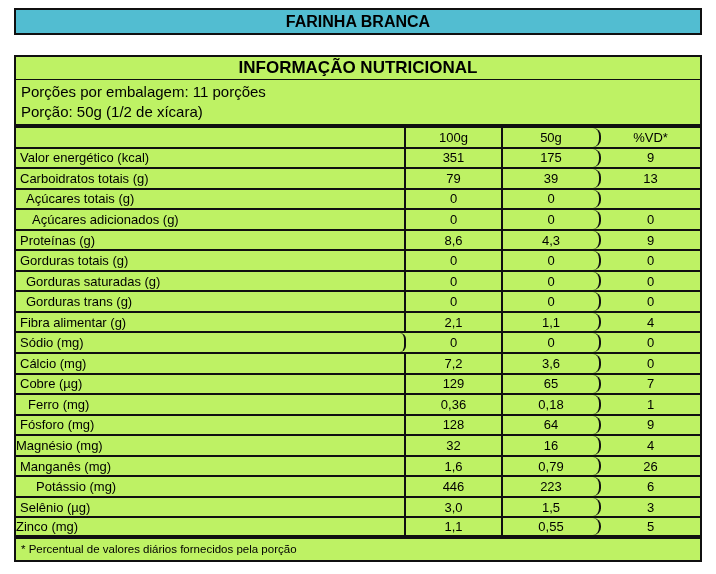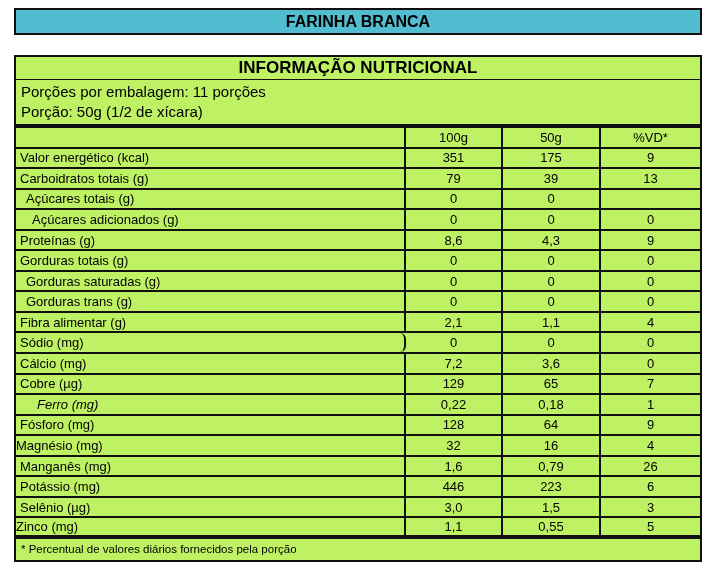--- a/index.html
+++ b/index.html
@@ -83,21 +83,21 @@
   .label-cell {
     width: 390px;
     border-right: 2px solid #101010;
     padding-left: 4px;
   }
   .num-cell {
     justify-content: center;
     border-right: 2px solid #101010;
   }
   .col-100g { width: 97px; }
-  .col-50g  { width: 98px; }
+  .col-50g  { width: 98px; border-radius: 8px; }
   .col-vd   { width: 99px; border-right: none; }
   .footnote {
     height: 21px;
     box-sizing: border-box;
     display: flex;
     align-items: center;
     padding-left: 5px;
     font-size: 11.5px;
   }
 </style>
@@ -193,22 +193,22 @@
           <div class="cell num-cell col-50g">3,6</div>
           <div class="cell num-cell col-vd">0</div>
         </div>
         <div class="row">
           <div class="cell label-cell" style="padding-left: 4px;">Cobre (µg)</div>
           <div class="cell num-cell col-100g">129</div>
           <div class="cell num-cell col-50g">65</div>
           <div class="cell num-cell col-vd">7</div>
         </div>
         <div class="row">
-          <div class="cell label-cell" style="padding-left: 21px; font-style: italic;">Ferro (mg)</div>
-          <div class="cell num-cell col-100g">0,22</div>
+          <div class="cell label-cell" style="padding-left: 12px;">Ferro (mg)</div>
+          <div class="cell num-cell col-100g">0,36</div>
           <div class="cell num-cell col-50g">0,18</div>
           <div class="cell num-cell col-vd">1</div>
         </div>
         <div class="row">
           <div class="cell label-cell" style="padding-left: 4px;">Fósforo (mg)</div>
           <div class="cell num-cell col-100g">128</div>
           <div class="cell num-cell col-50g">64</div>
           <div class="cell num-cell col-vd">9</div>
         </div>
         <div class="row">
@@ -217,21 +217,21 @@
           <div class="cell num-cell col-50g">16</div>
           <div class="cell num-cell col-vd">4</div>
         </div>
         <div class="row">
           <div class="cell label-cell" style="padding-left: 4px;">Manganês (mg)</div>
           <div class="cell num-cell col-100g">1,6</div>
           <div class="cell num-cell col-50g">0,79</div>
           <div class="cell num-cell col-vd">26</div>
         </div>
         <div class="row">
-          <div class="cell label-cell" style="padding-left: 4px;">Potássio (mg)</div>
+          <div class="cell label-cell" style="padding-left: 20px;">Potássio (mg)</div>
           <div class="cell num-cell col-100g">446</div>
           <div class="cell num-cell col-50g">223</div>
           <div class="cell num-cell col-vd">6</div>
         </div>
         <div class="row">
           <div class="cell label-cell" style="padding-left: 4px;">Selênio (µg)</div>
           <div class="cell num-cell col-100g">3,0</div>
           <div class="cell num-cell col-50g">1,5</div>
           <div class="cell num-cell col-vd">3</div>
         </div>

